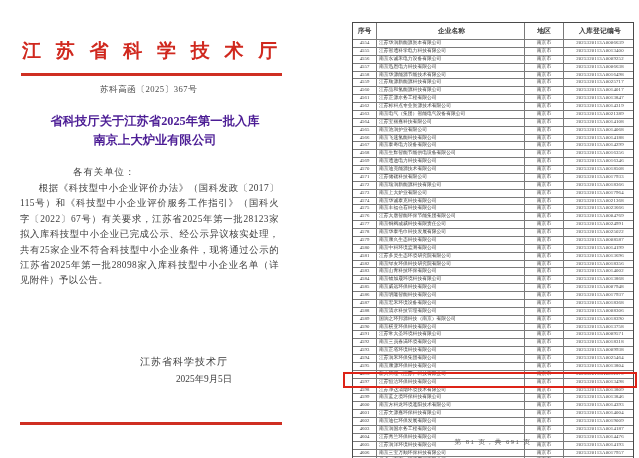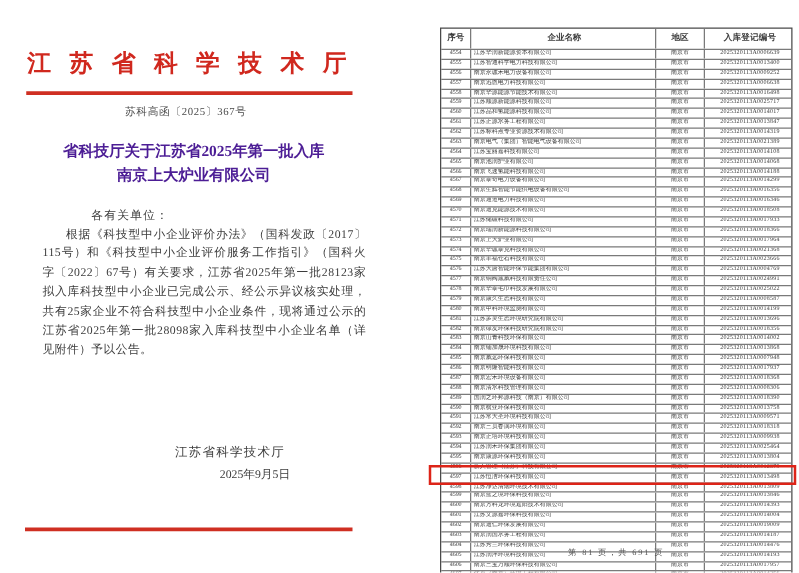--- a/index.html
+++ b/index.html
@@ -16,21 +16,21 @@
     position:absolute; left:18px; top:38px; width:268px; text-align:center;
     color:#d0281e; font-weight:bold; font-size:19px; letter-spacing:5px; white-space:nowrap;
   }
   .rule-red-top { position:absolute; left:21px; top:73px; width:261px; height:2.6px; background:#cf2f22; }
   .doc-number { position:absolute; left:100px; top:84px; width:172px; text-align:left;
     font-size:8.6px; color:#4a4a4a; letter-spacing:0.5px; }
   .doc-title { position:absolute; left:35px; top:112px; width:240px; text-align:center;
     font-weight:bold; font-size:12.3px; line-height:18.5px; color:#4c1d95; }
   .salutation { position:absolute; left:31px; top:166px; font-size:9.4px; color:#3c3c3c; letter-spacing:1px;margin-left:42px; }
   .body-para {
-    position:absolute; left:34px; top:181px; width:259px;
+    position:absolute; left:20px; top:181px; width:259px;
     font-size:9.4px; line-height:15.4px; color:#3c3c3c;
     text-align:justify; text-indent:2em; letter-spacing:0.4px;
   }
   .attachment-line { position:absolute; left:30px; top:292px; width:262px;
     text-indent:2em; font-size:9.4px; color:#3c3c3c; letter-spacing:0.5px; }
   .signer { position:absolute; left:140px; top:355px; width:128px; 
     font-size:10px; color:#3c3c3c; letter-spacing:1px; }
   .sign-date { position:absolute; left:140px; top:373px; width:128px; text-align:center;
     font-size:9.4px; color:#3c3c3c; }
   .disclosure { position:absolute; left:30px; top:387px; font-size:9.4px; color:#3c3c3c; letter-spacing:2px; }

